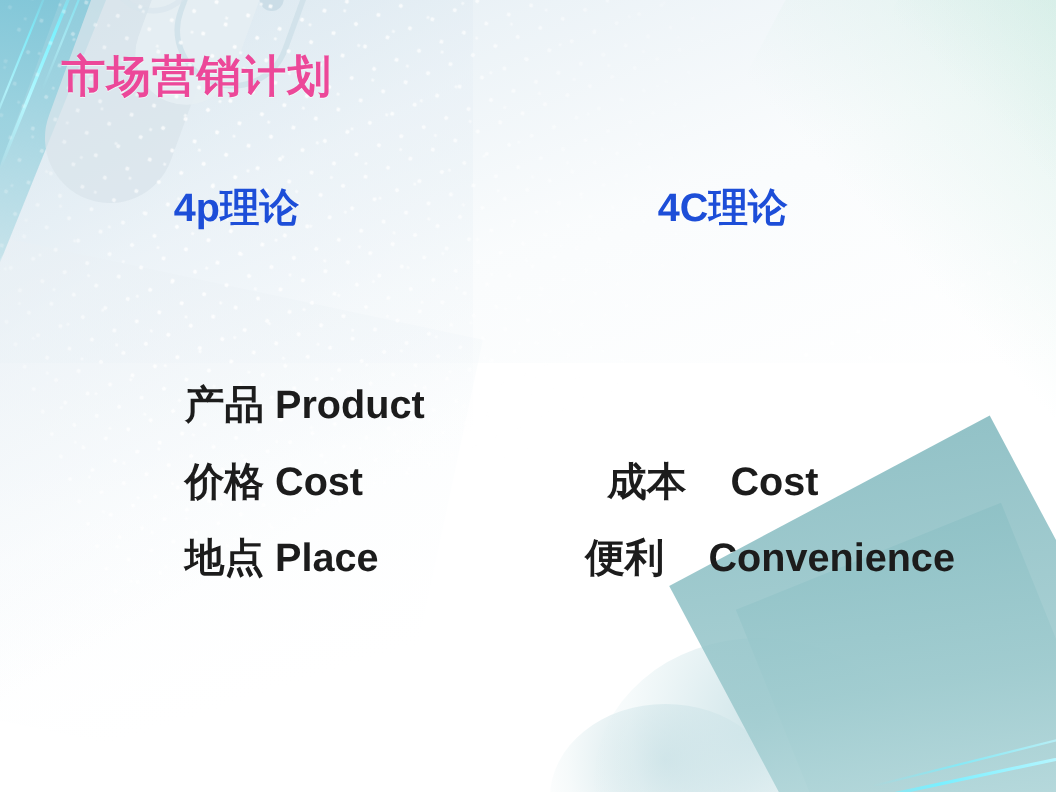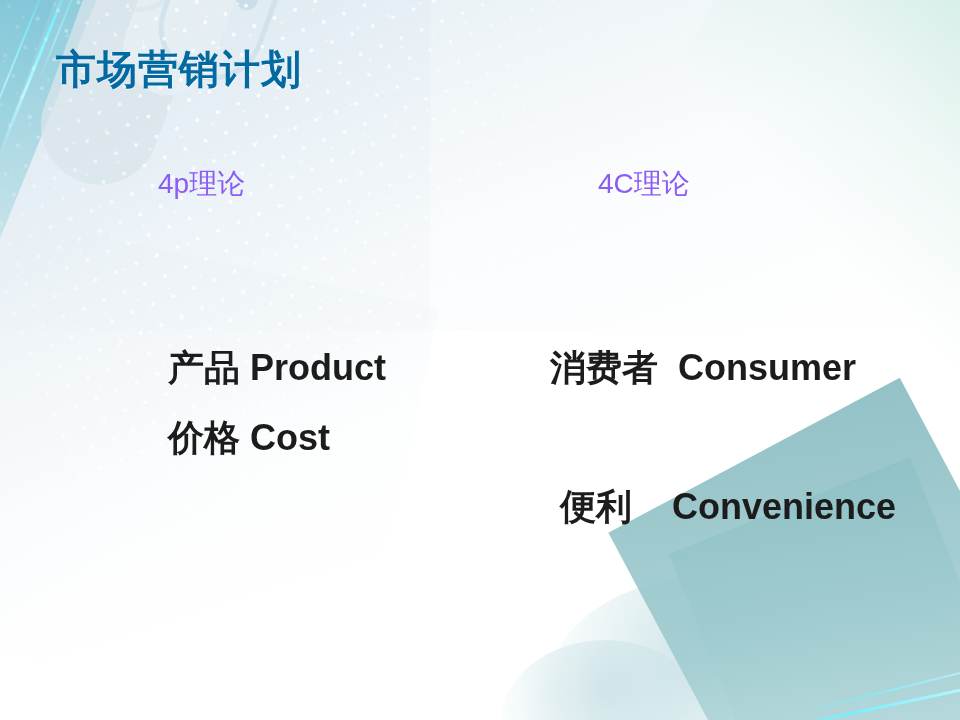--- a/index.html
+++ b/index.html
@@ -199,31 +199,31 @@
     transform: rotate(12deg);
   }
 
   
   .title {
     position: absolute;
     left: 56px;
     top: 42px;
     font-size: 40px;
     font-weight: bold;
-    color: #0369a1;
+    color: #ec4899;
     letter-spacing: 1px;
     text-shadow: 0 1px 0 rgba(255,255,255,.6);
     white-space: nowrap;
   }
 
   .col-head {
     position: absolute;
-    font-size: 28px;
-    font-weight: normal;
-    color: #8b5cf6;
+    font-size: 36px;
+    font-weight: bold;
+    color: #1d4ed8;
     white-space: nowrap;
   }
   .col-head.left  { left: 158px; top: 165px; }
   .col-head.right { left: 598px; top: 165px; }
 
   .row-item {
     position: absolute;
     font-size: 36px;
     font-weight: bold;
     color: #1c1c1c;
@@ -270,26 +270,29 @@
   </div>
 
   <div class="title">市场营销计划</div>
 
   <div class="col-head left">4p理论</div>
   <div class="col-head right">4C理论</div>
 
   <div class="row-item" style="left:128px; top:302px;">
     <span class="cn">产品</span><span> </span><span class="en">Product</span>
   </div>
-  <div class="row-item" style="left:510px; top:302px;">
-    <span class="cn">消费者</span><span>&nbsp; </span><span class="en">Consumer</span>
-  </div>
 
   <div class="row-item" style="left:128px; top:372px;">
     <span class="cn">价格</span><span> </span><span class="en">Cost</span>
   </div>
-
-  <div class="row-item" style="left:520px; top:441px;">
+  <div class="row-item" style="left:512px; top:372px;">
+    <span class="cn">成本</span><span>&nbsp;&nbsp;&nbsp; </span><span class="en">Cost</span>
+  </div>
+
+  <div class="row-item" style="left:128px; top:441px;">
+    <span class="cn">地点</span><span> </span><span class="en">Place</span>
+  </div>
+  <div class="row-item" style="left:492px; top:441px;">
     <span class="cn">便利</span><span>&nbsp;&nbsp;&nbsp; </span><span class="en">Convenience</span>
   </div>
 
 
 </div>
 
 </body></html>

